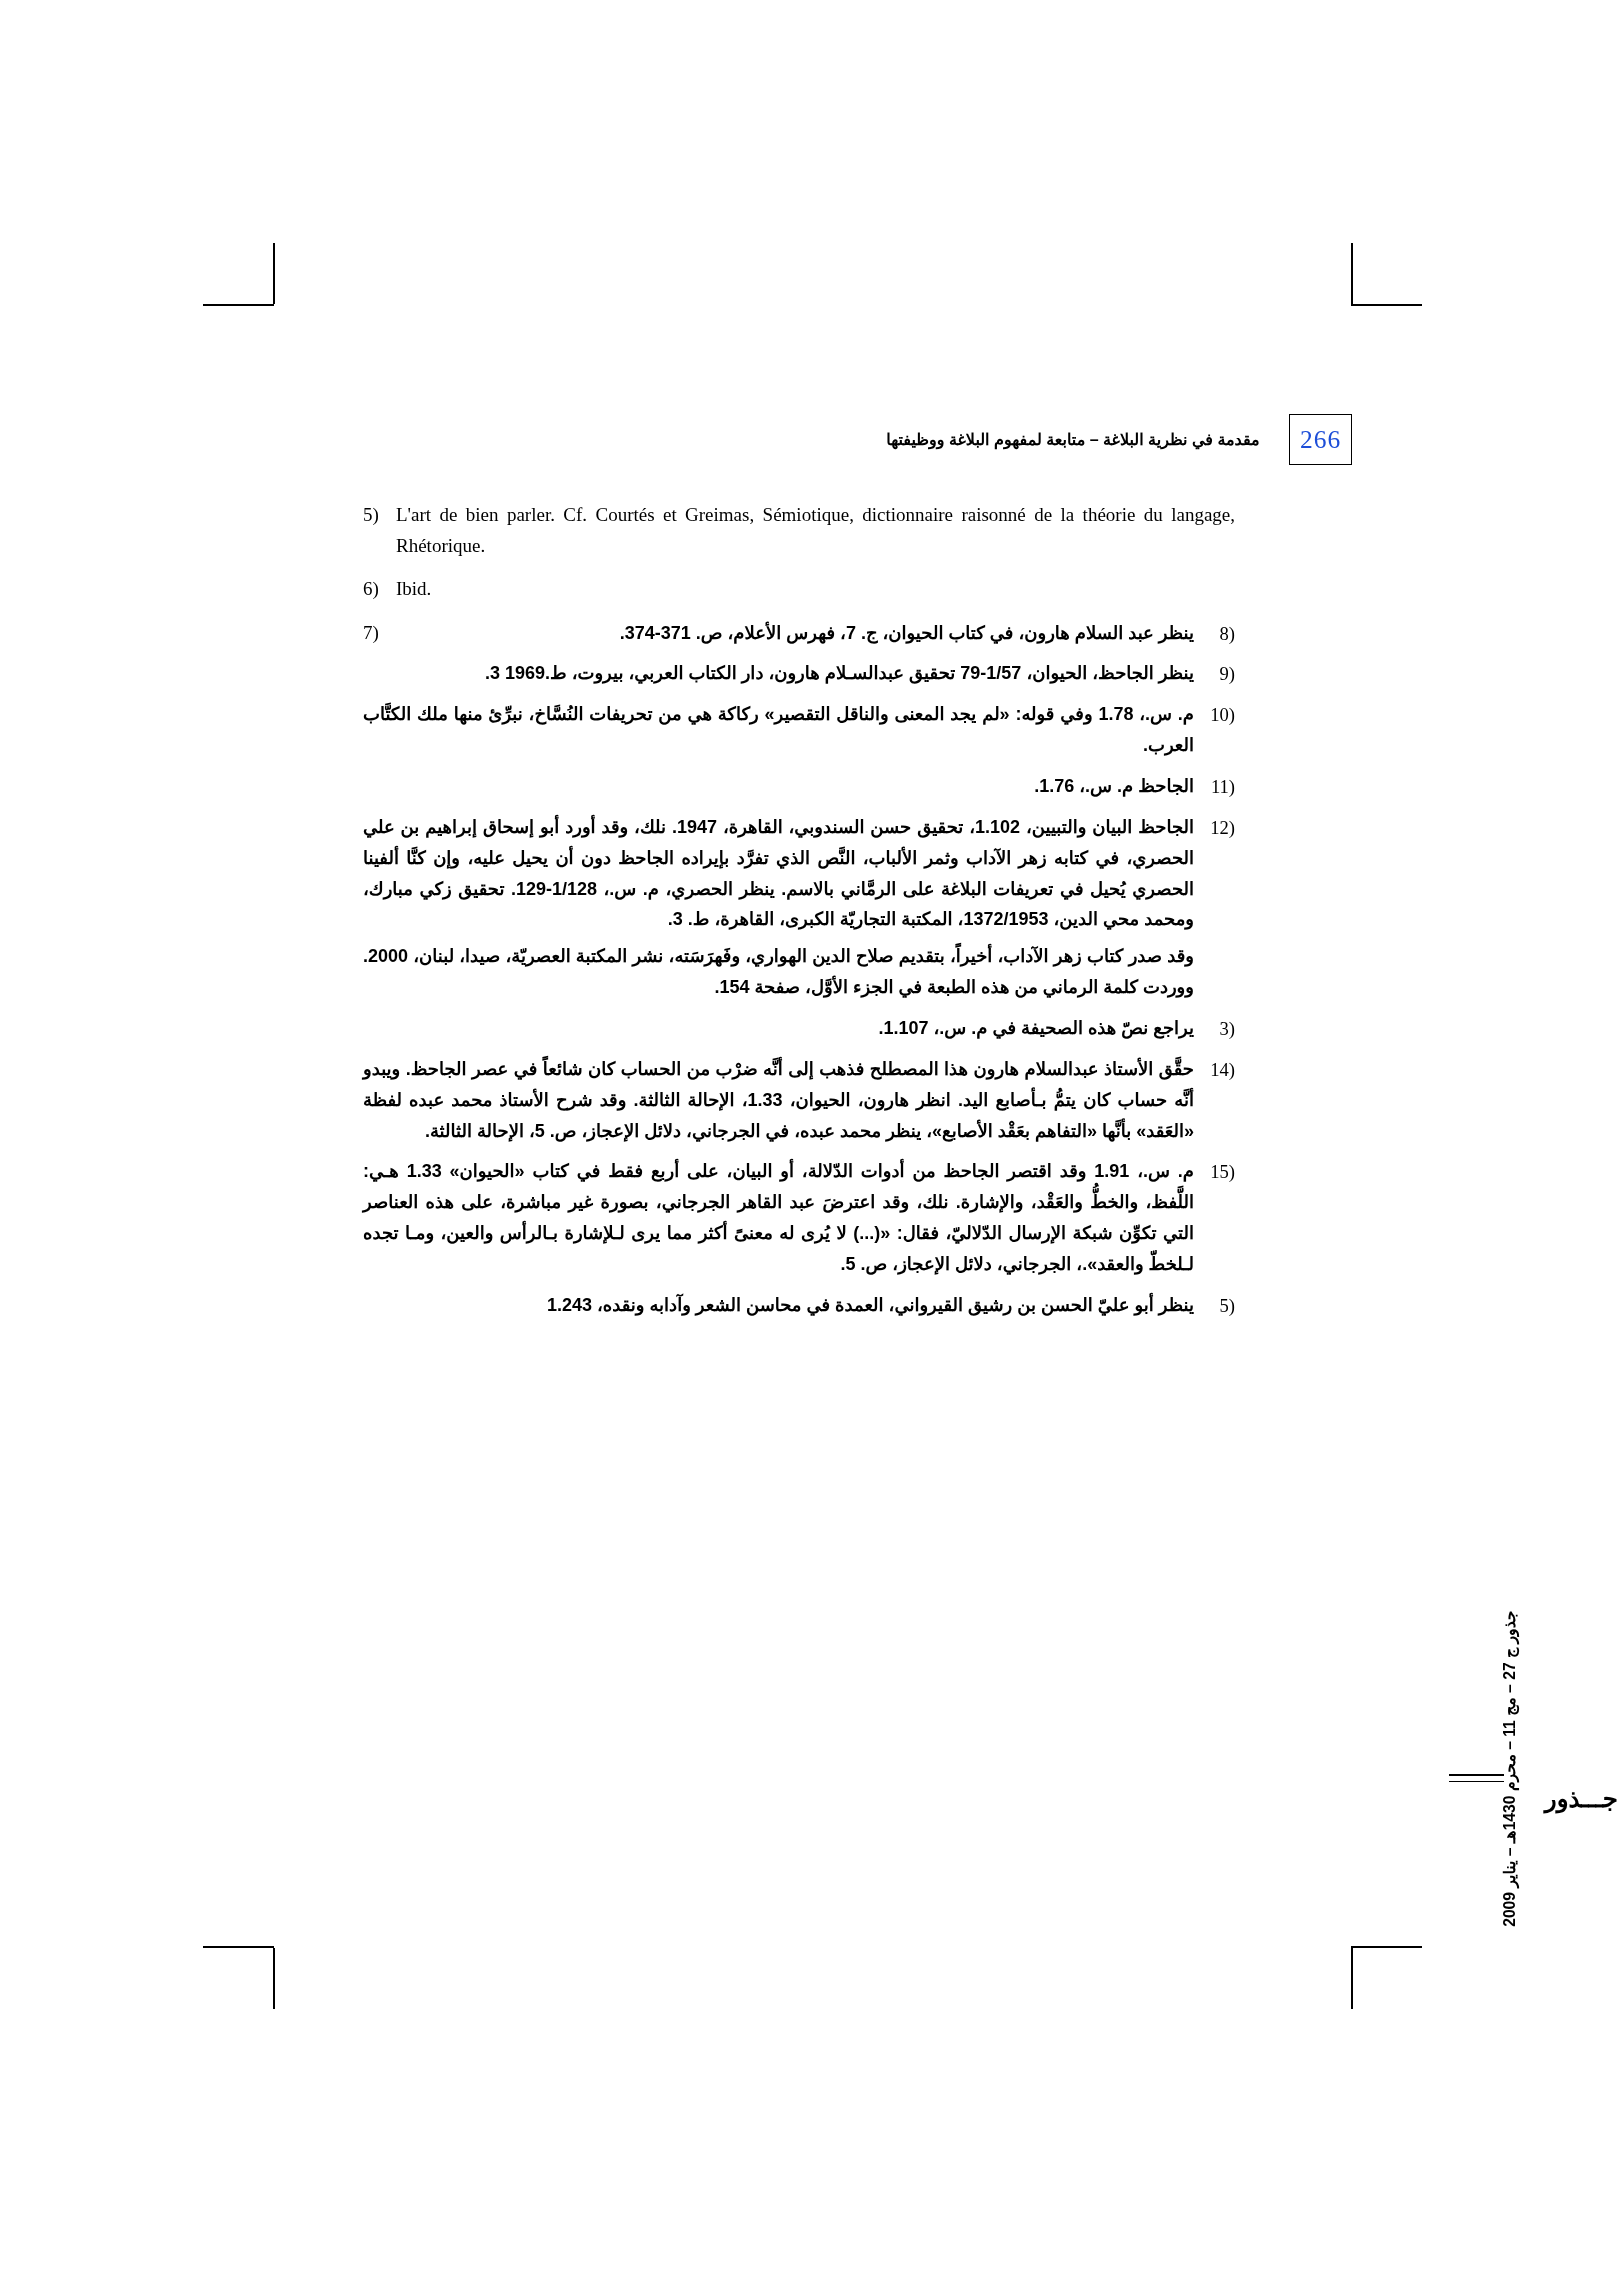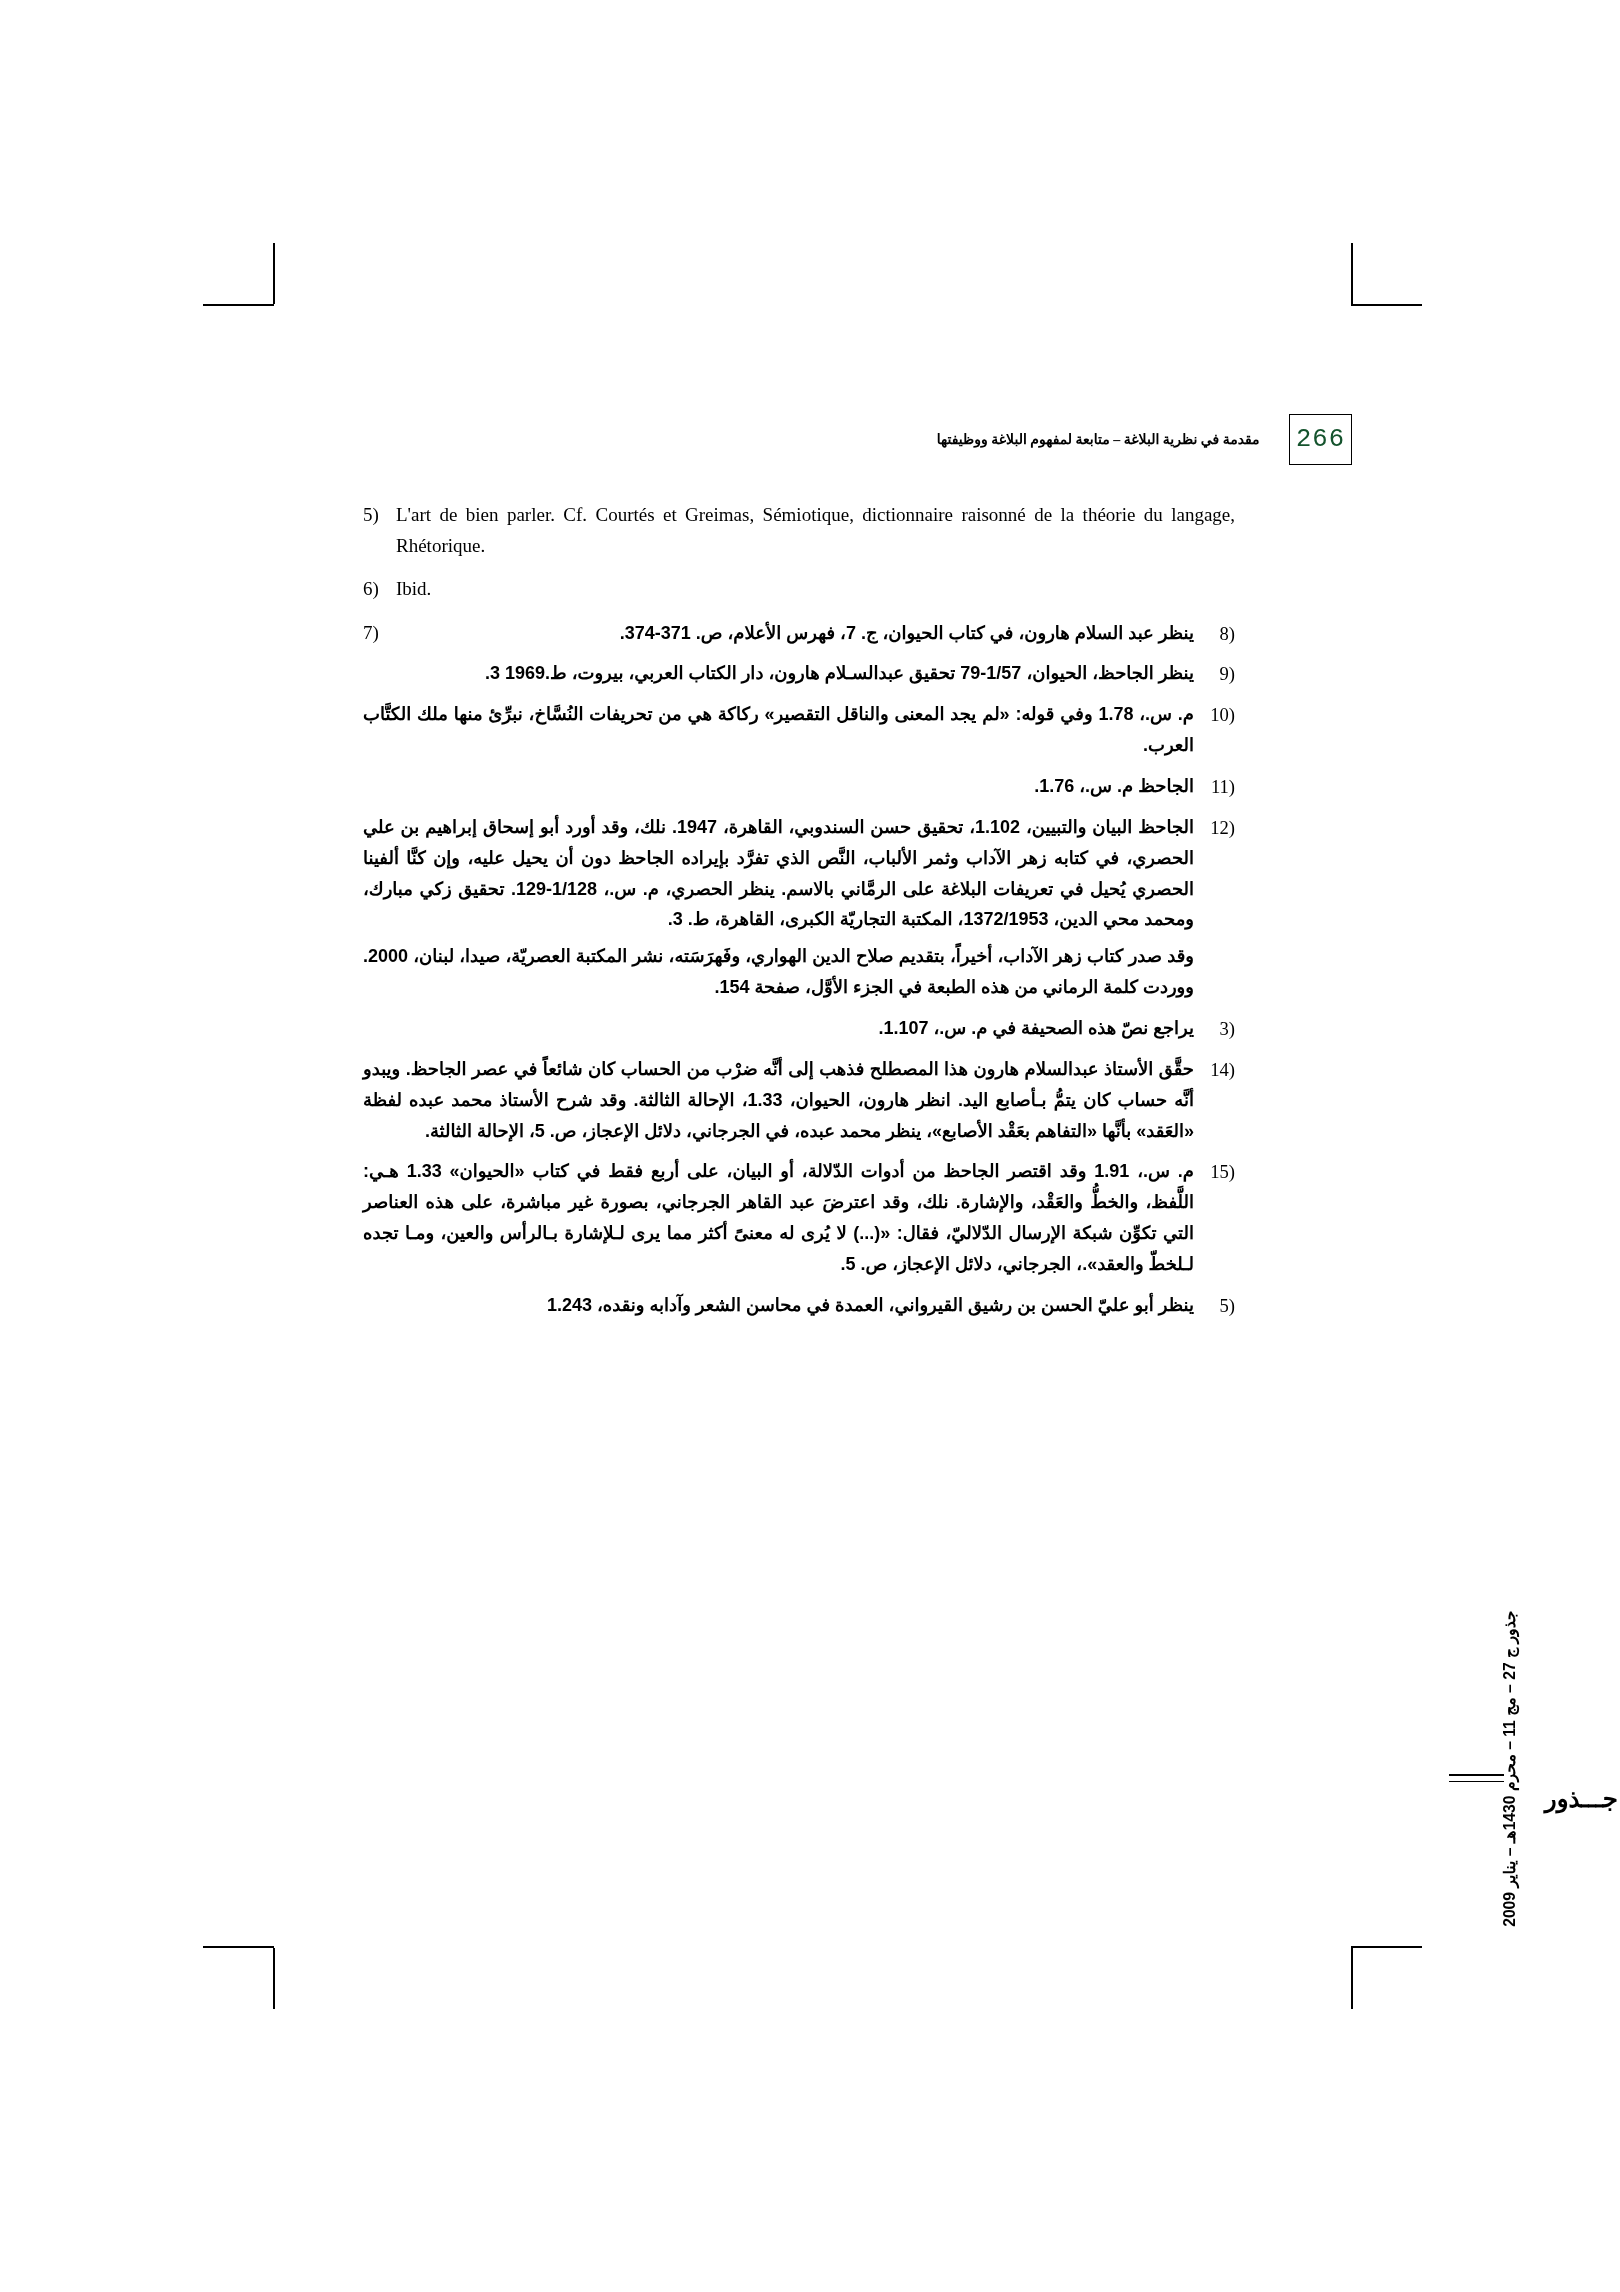--- a/index.html
+++ b/index.html
@@ -47,31 +47,31 @@
     align-items: center;
     justify-content: flex-start;
   }
   .page-number-box {
     border: 1.5px solid #000;
     width: 61px;
     height: 49px;
     display: flex;
     align-items: center;
     justify-content: center;
-    font-family: Liberation Mono, monospace;
+    font-family: Liberation Serif, serif;
     font-size: 25.5px;
     letter-spacing: 1px;
-    color: #14532d;
+    color: #1d4ed8;
     margin-left: 15.7px;
     flex: 0 0 auto;
   }
   .header-title {
-    font-family: Liberation Serif, serif;
-    font-weight: bold;
-    font-size: 14px;
+    font-family: Liberation Sans, sans-serif;
+    font-weight: bold;
+    font-size: 16px;
     color: #000;
     white-space: nowrap;
     margin-right: 13.7px;
   }
 
   
   .content {
     position: absolute;
     top: 500px;
     left: 363px;

